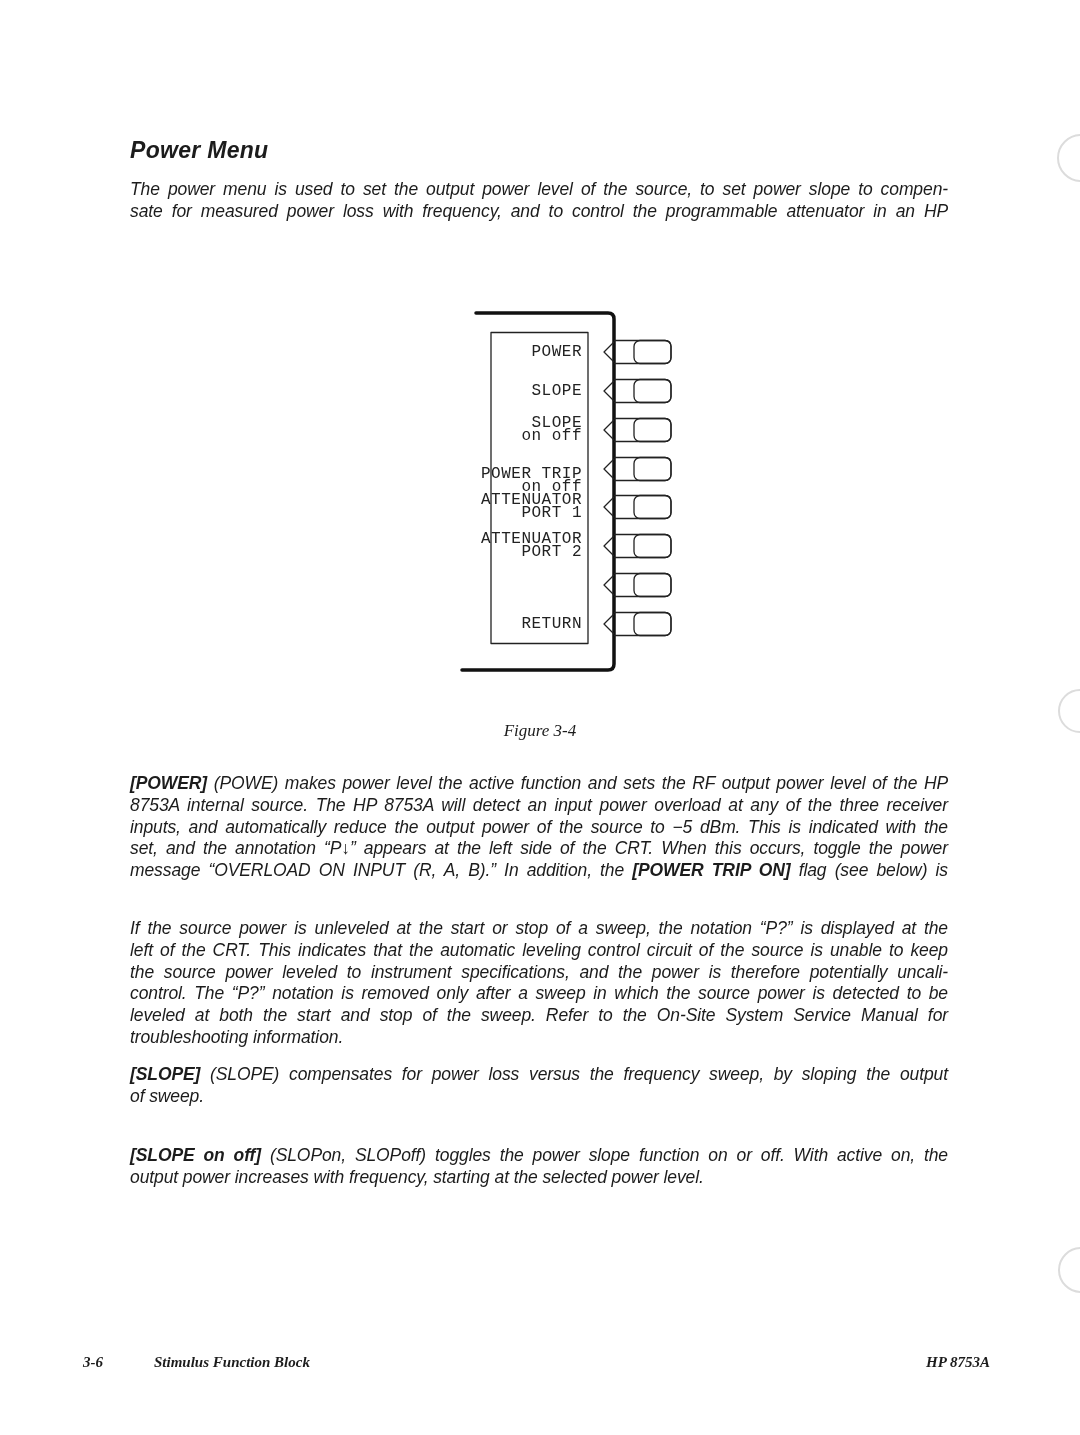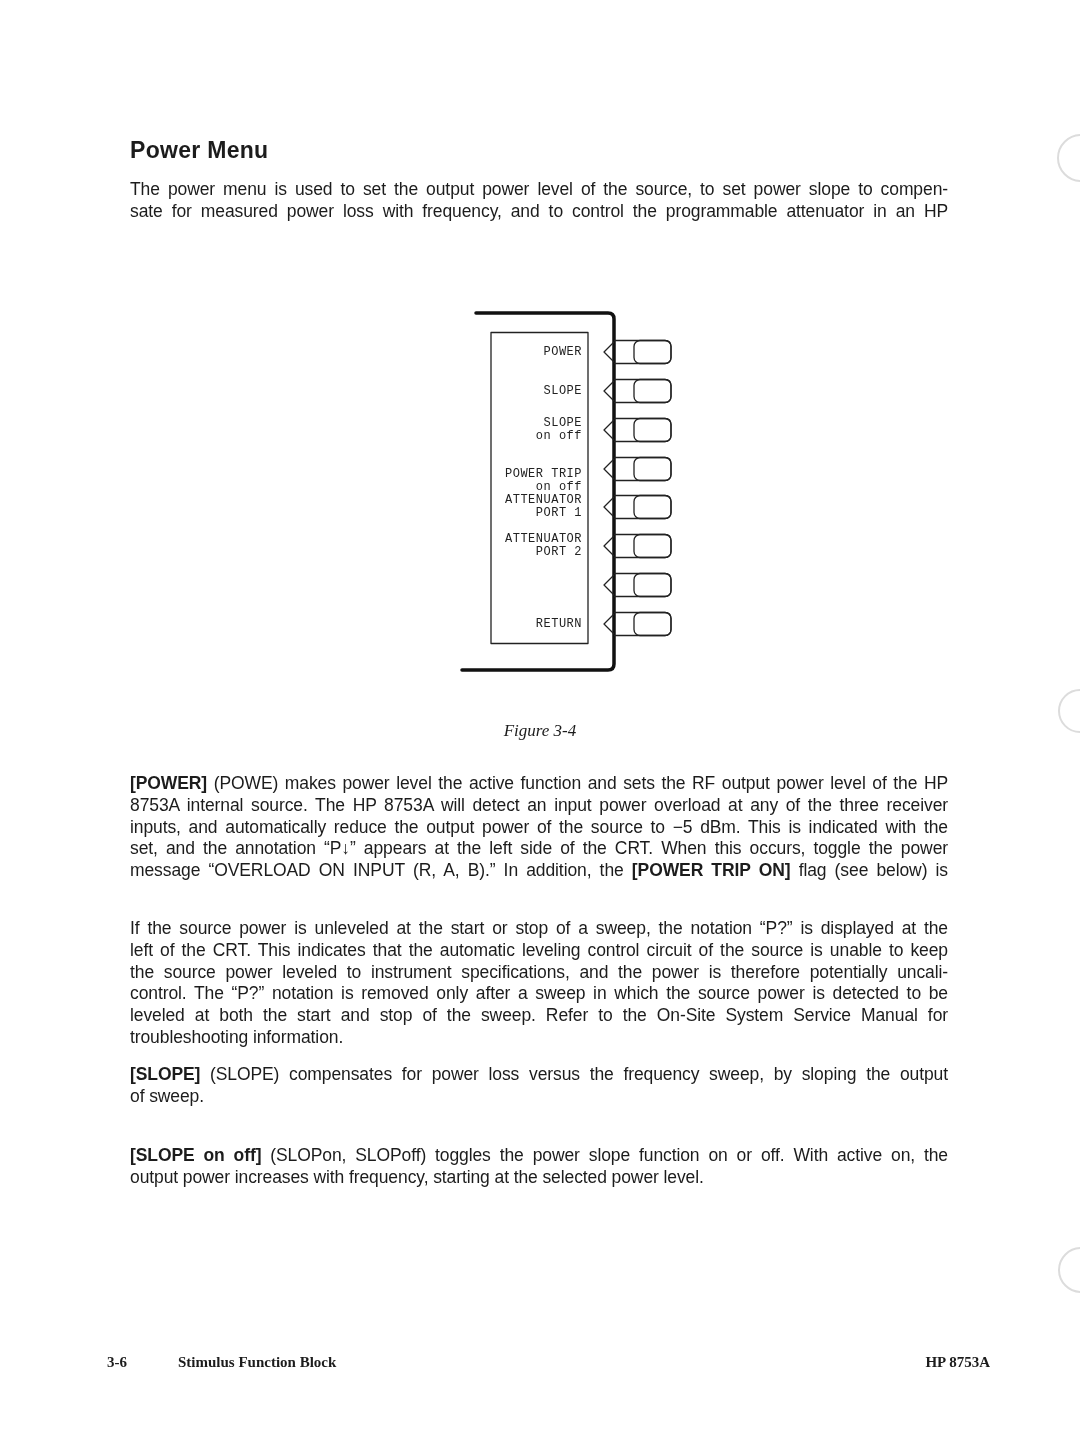--- a/index.html
+++ b/index.html
@@ -8,21 +8,21 @@
       background: #ffffff;
     }
     body {
       width: 1080px;
       height: 1435px;
       position: relative;
       overflow: hidden;
       color: #1c1c1c;
       font-family: "Liberation Sans", sans-serif;
     }
-    .abs { position: absolute; }
+    .abs { position: absolute; font-style: italic; }
 
     
     .section-title {
       left: 130px;
       top: 136px;
       font-size: 23px;
       line-height: 28px;
       font-weight: bold;
       letter-spacing: 0.3px;
       white-space: nowrap;
@@ -79,21 +79,21 @@
     .softkey-label {
       position: absolute;
       left: 491px;
       width: 91px;
       height: 26px;
       display: flex;
       flex-direction: column;
       justify-content: center;
       align-items: flex-end;
       font-family: "Liberation Mono", monospace;
-      font-size: 12px;
+      font-size: 16px;
       line-height: 13px;
       letter-spacing: 0.5px;
       color: #222;
       white-space: pre;
     }
 
     .caption {
       left: 0;
       width: 1080px;
       top: 721px;
@@ -105,21 +105,20 @@
     }
 
     
     .footer-text {
       top: 1353px;
       font-family: "Liberation Serif", serif;
       font-weight: bold;
       font-size: 15px;
       line-height: 18px;
       white-space: nowrap;
-      margin-left: 24px;
     }
   </style>
 </head>
 <body>
 
 <div class="abs section-title">Power Menu</div>
 
 <div class="abs para" style="top:179px;">
   <div class="line">The power menu is used to set the output power level of the source, to set power slope to compen-</div>
   <div class="line">sate for measured power loss with frequency, and to control the programmable attenuator in an HP</div>

